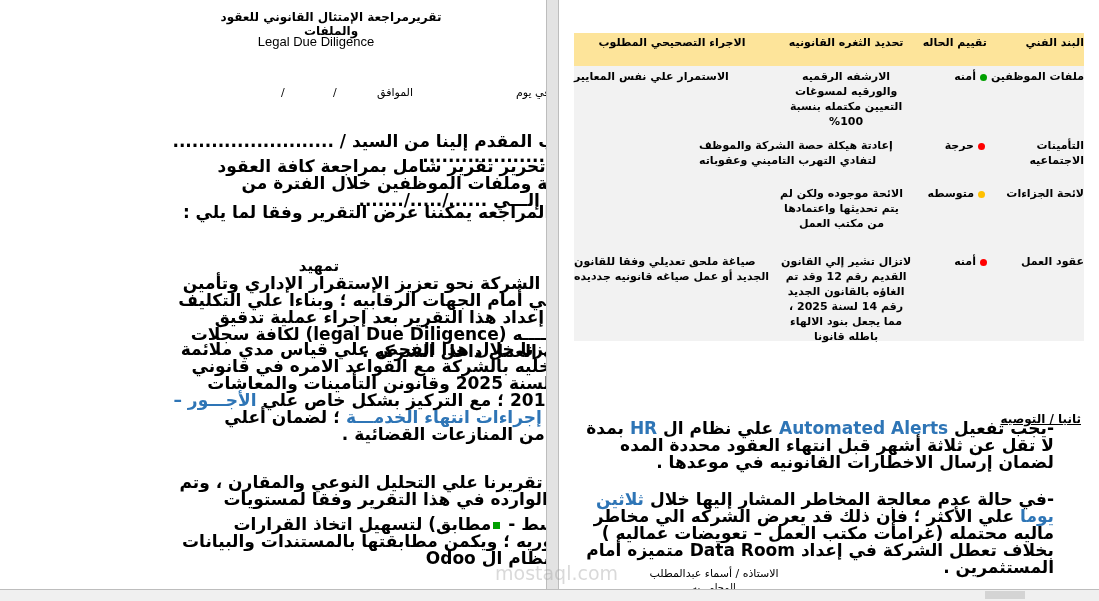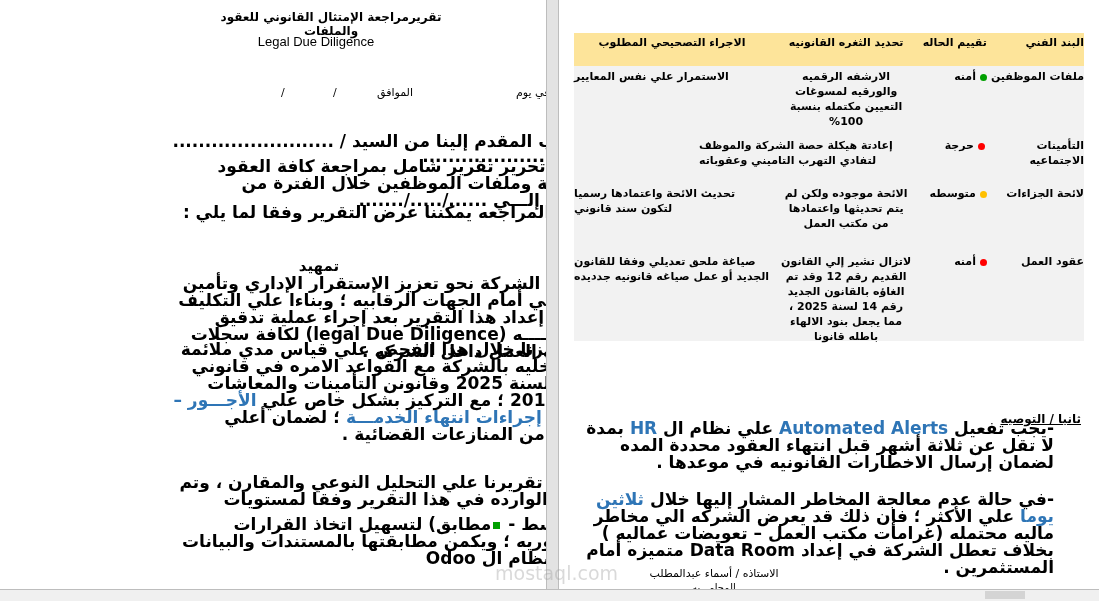--- a/index.html
+++ b/index.html
@@ -106,21 +106,20 @@
     <div class="tbl-row" style="height:48px">
       <div class="cell c1">التأمينات الاجتماعيه</div>
       <div class="cell c2"><span class="dot" style="background:#ff0000"></span><span>حرجة</span></div>
       <div class="cell c4">إعادتة هيكلة حصة الشركة والموظف لتفادي التهرب التاميني  وعقوباته</div>
     </div>
 
     <div class="tbl-row" style="height:68px">
       <div class="cell c1">لائحة الجزاءات</div>
       <div class="cell c2"><span class="dot" style="background:#ffc000"></span><span>متوسطه</span></div>
       <div class="cell c3">الائحة موجوده ولكن لم يتم تحديثها واعتمادها من مكتب العمل</div>
-      <div class="cell c4">تحديث الائحة واعتمادها رسميا لتكون سند قانوني</div>
     </div>
 
     <div class="tbl-row" style="height:90px">
       <div class="cell c1">عقود العمل</div>
       <div class="cell c2"><span class="dot" style="background:#ff0000"></span><span>أمنه</span></div>
       <div class="cell c3">لاتزال تشير إلي القانون القديم رقم 12 وقد تم الغاؤه بالقانون الجديد رقم 14 لسنة 2025 ، مما يجعل بنود الالهاء باطله قانونا</div>
       <div class="cell c4">صياغة ملحق تعديلي وفقا للقانون الجديد أو عمل صياغه قانونيه جدديده</div>
     </div>
   </div>
 

